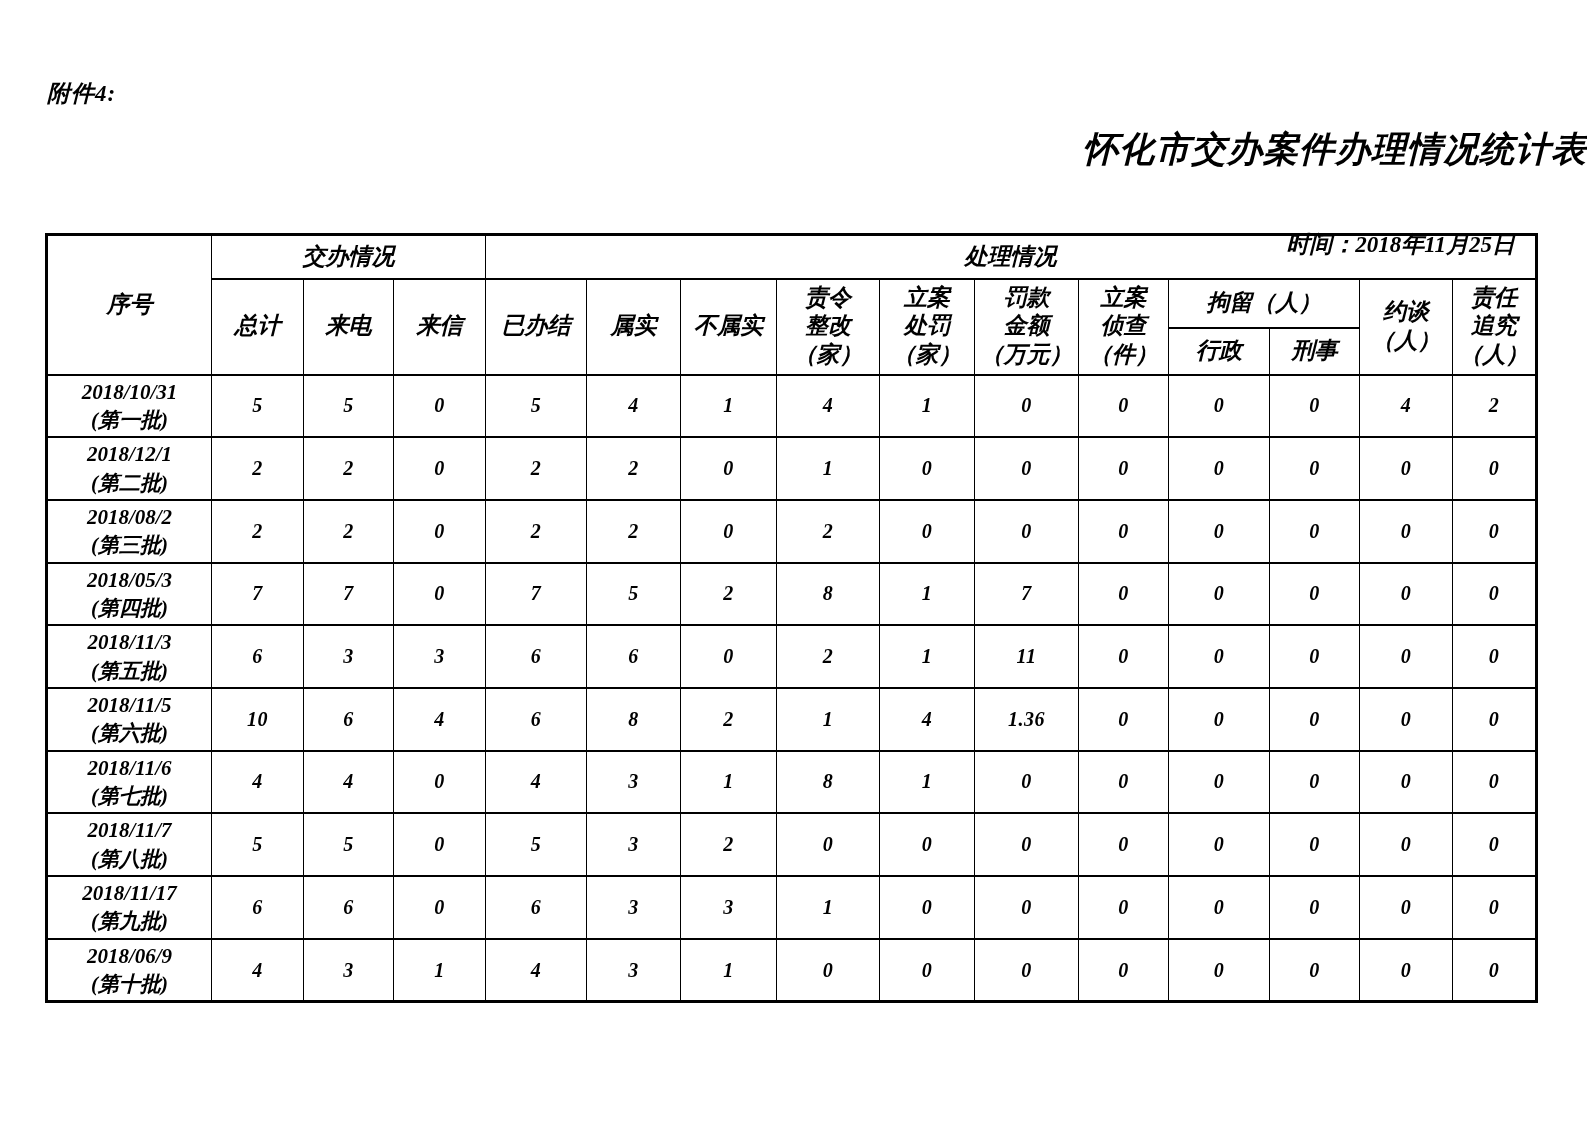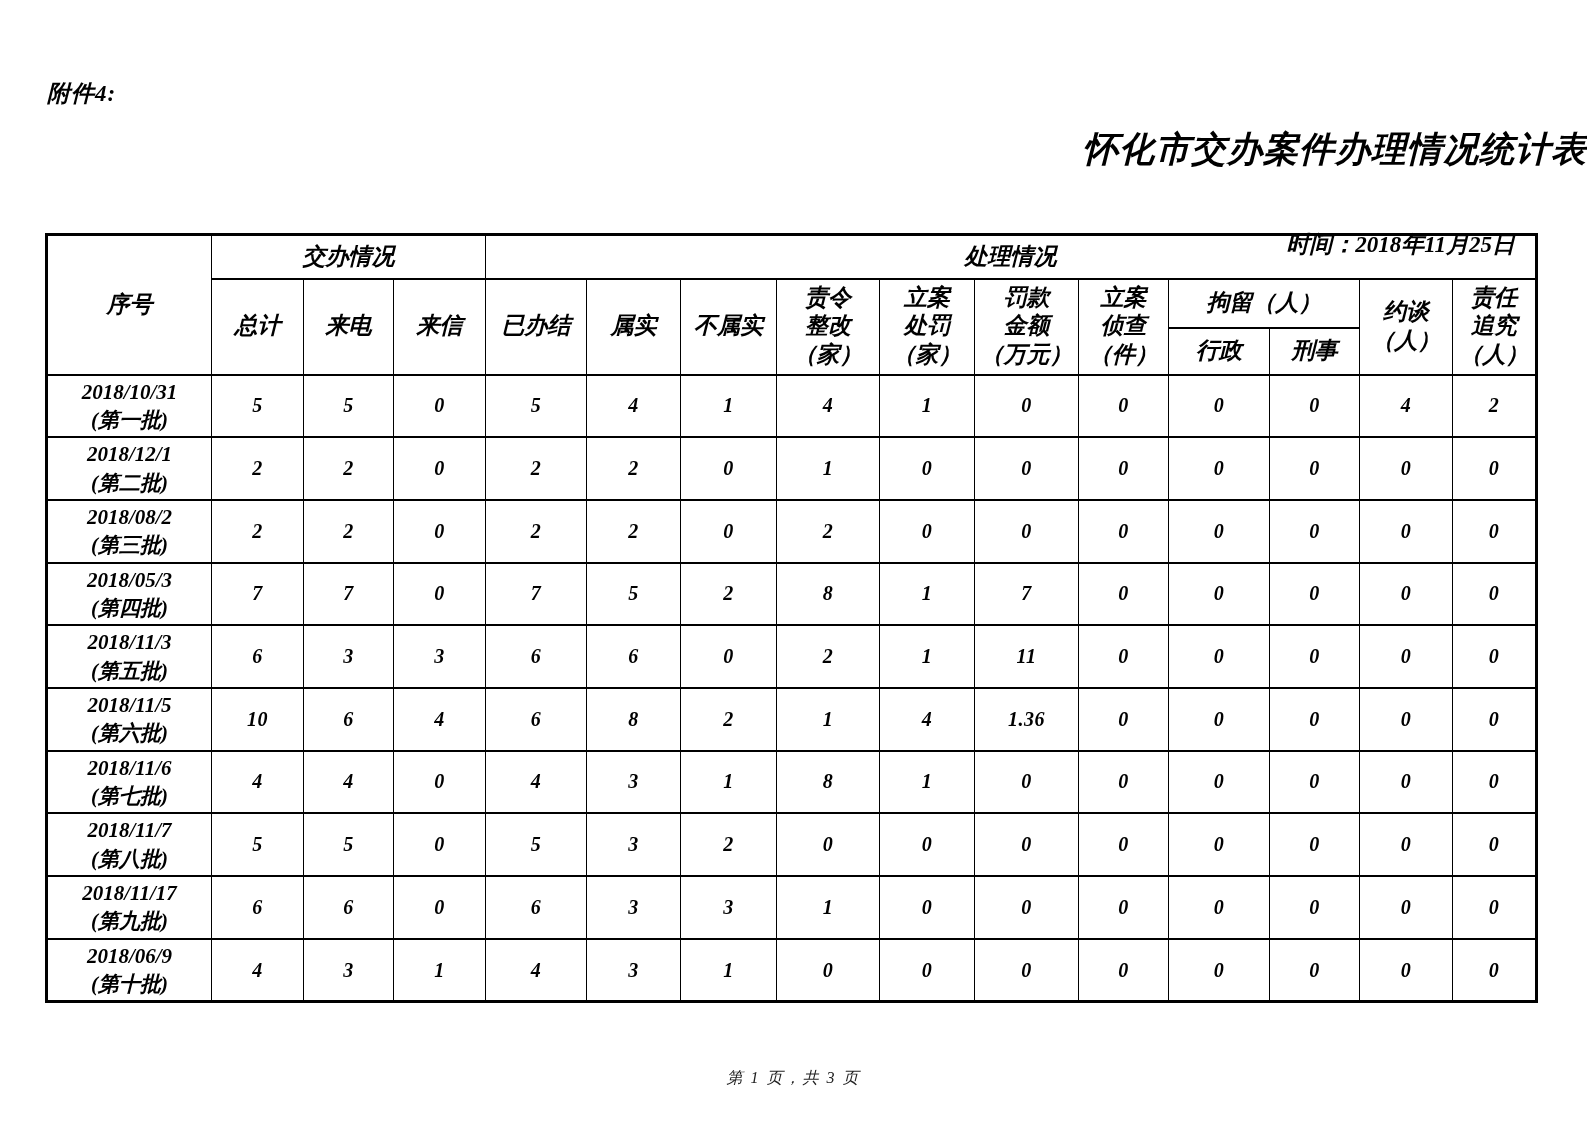--- a/index.html
+++ b/index.html
@@ -335,15 +335,14 @@
             <td class="num-cell">0</td>
             <td class="num-cell">0</td>
             <td class="num-cell">0</td>
             <td class="num-cell">0</td>
             <td class="num-cell">0</td>
           </tr>
         </tbody>
     </table>
   </div>
 
-  <div class="page-footer">第 1 页，共 3 页</div>
 
 </div>
 
 </body></html>

